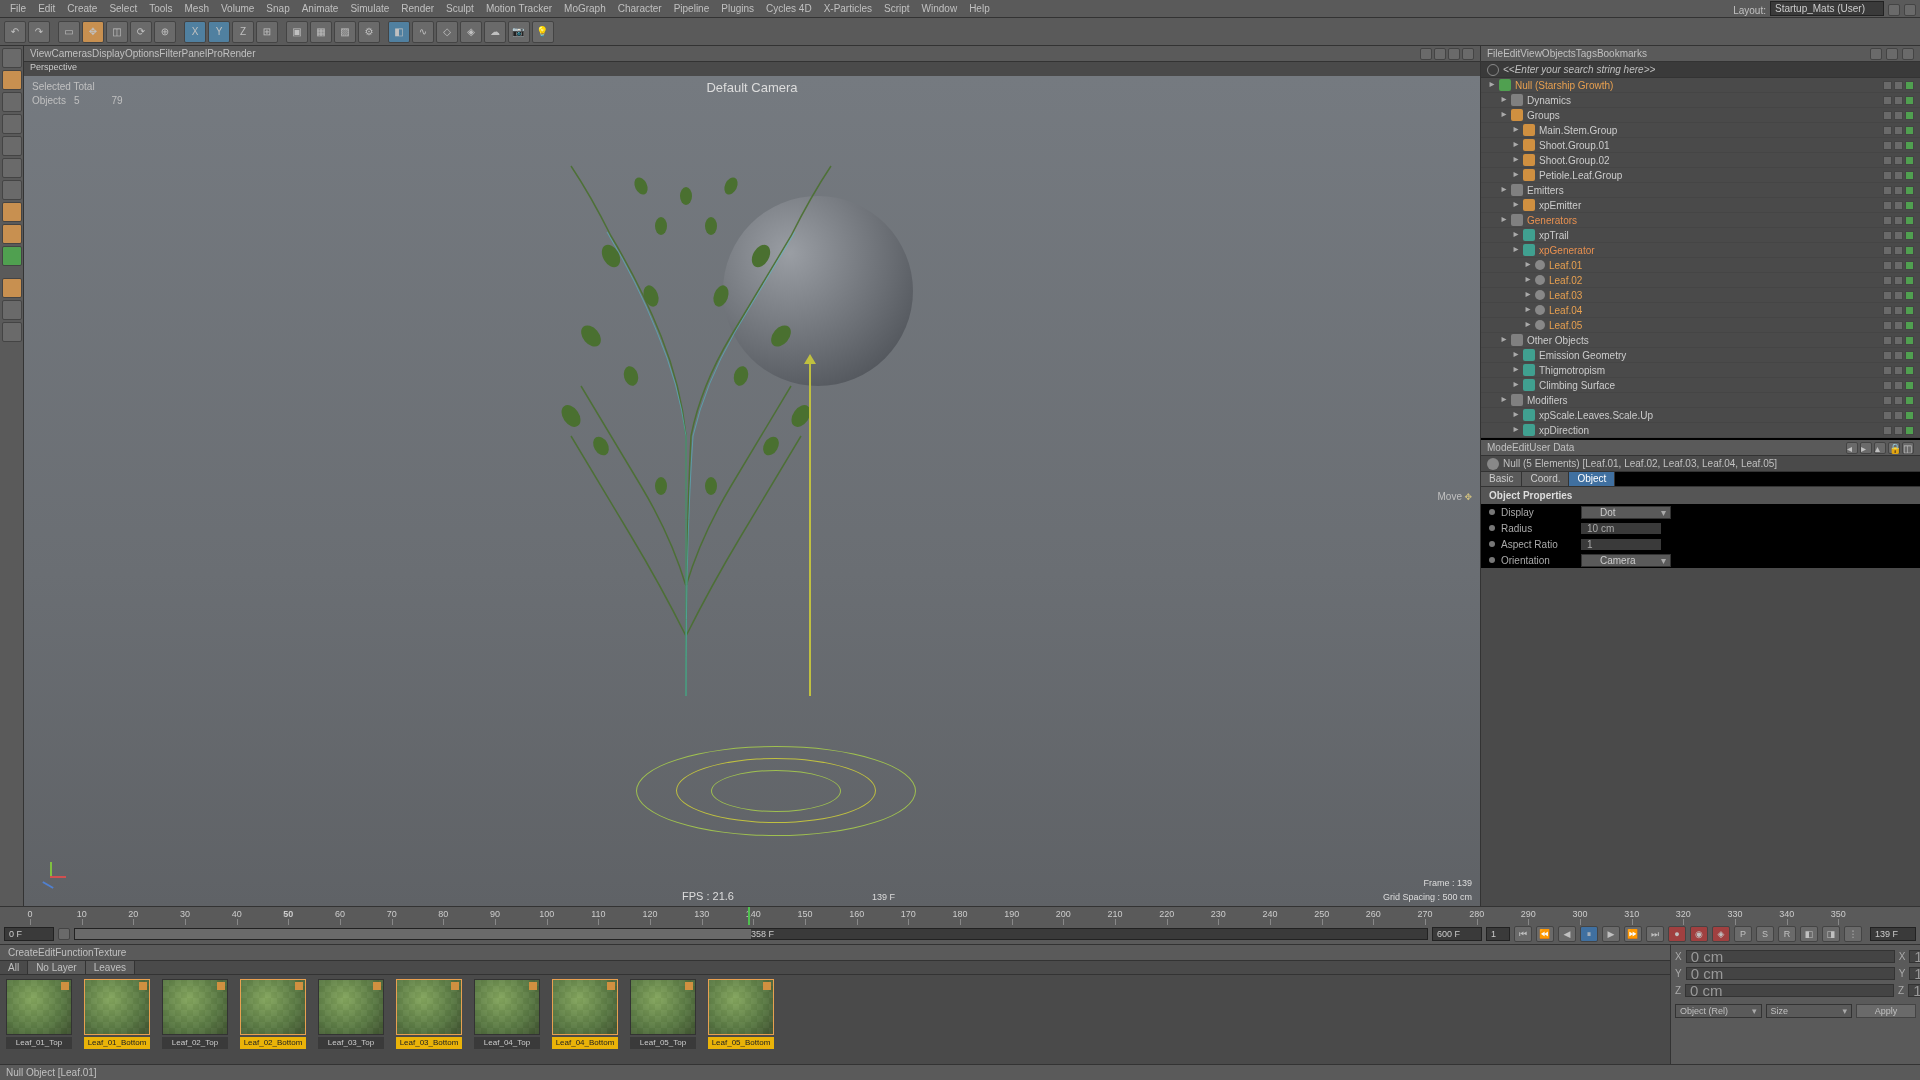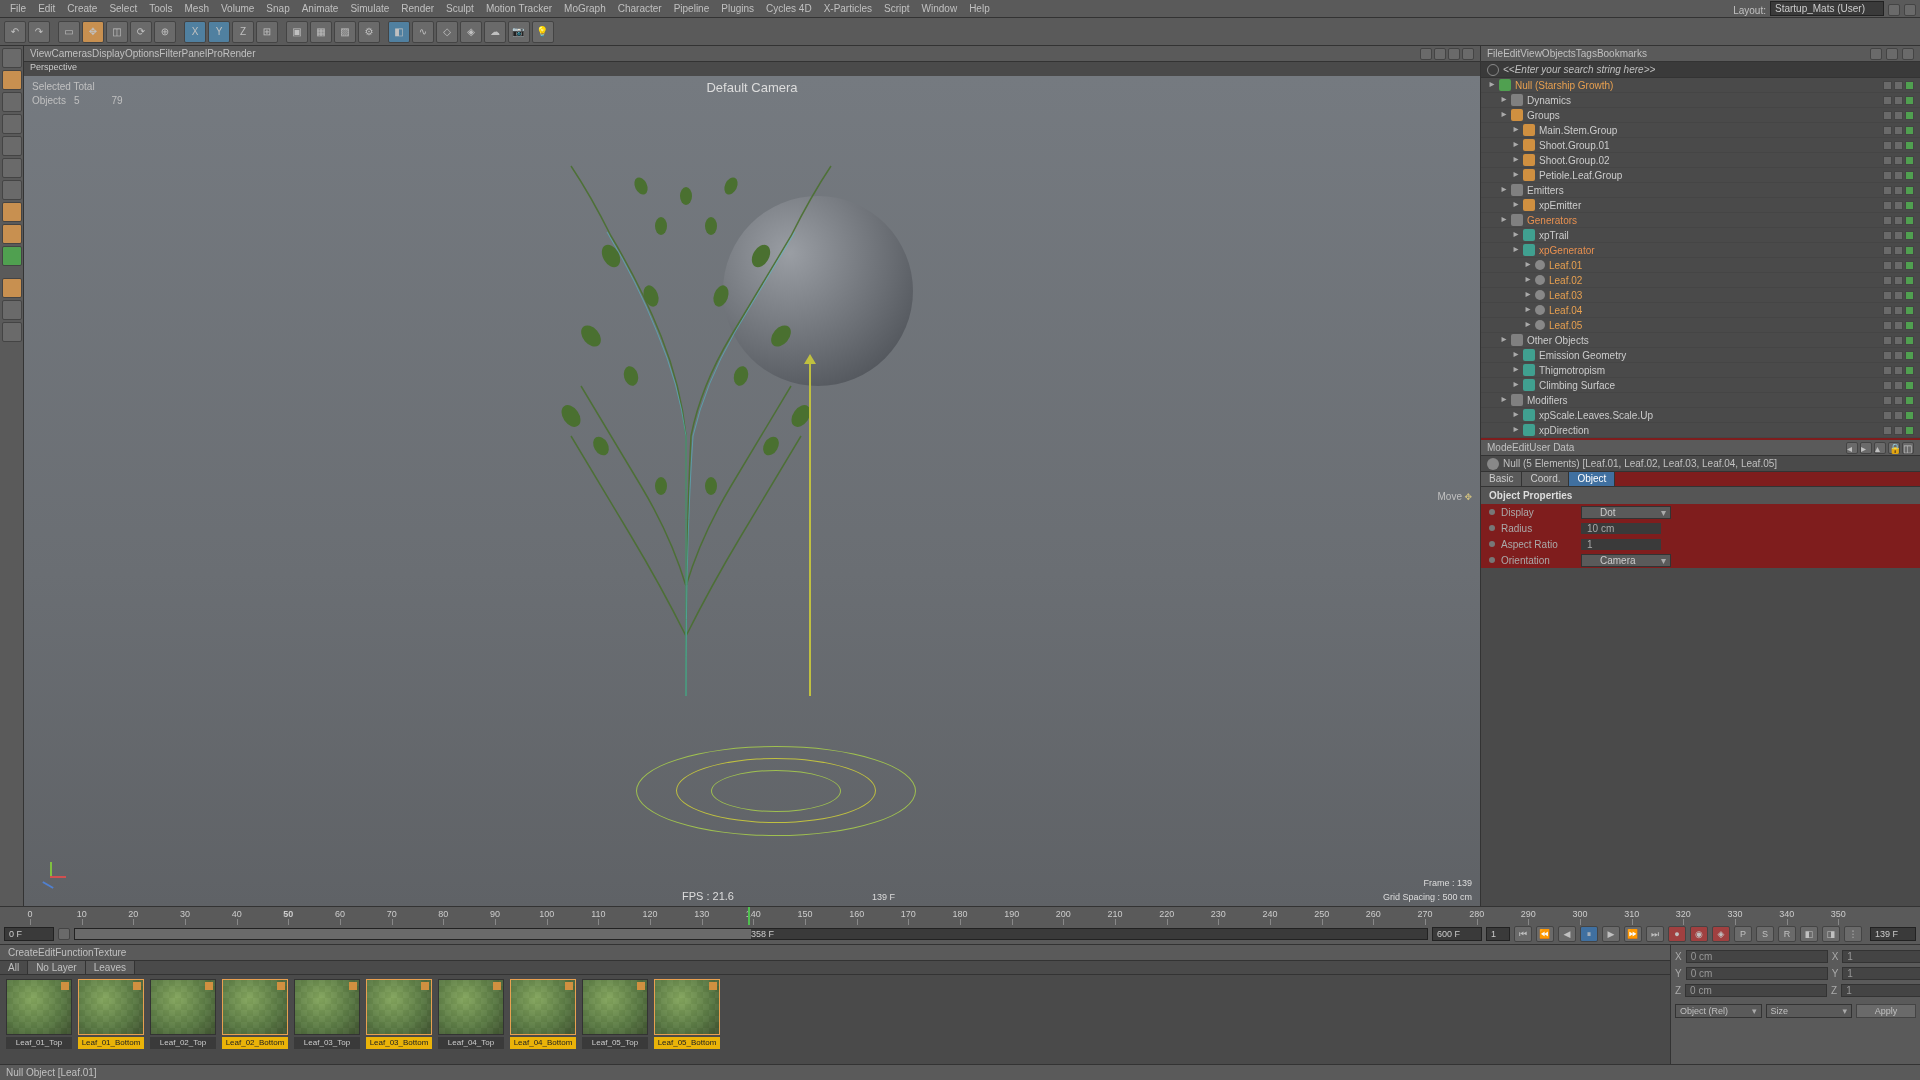--- a/index.html
+++ b/index.html
@@ -36,21 +36,21 @@
 .axis-gizmo .az{position:absolute;bottom:0;left:4px;width:12px;height:2px;background:#5080d0;transform:rotate(30deg)}
 .sphere3d{position:absolute;top:120px;left:48%;width:190px;height:190px;border-radius:50%;background:radial-gradient(circle at 35% 30%,#9a9ea4,#6a6e74 55%,#4a4e54 90%)}
 .plant-arrow{position:absolute;top:280px;left:54%;width:2px;height:340px;background:#c0c040;transform:translateX(-50%)}
 .plant-arrow::before{content:"";position:absolute;top:-8px;left:-5px;border:6px solid transparent;border-bottom:10px solid #c0c040}
 .vine-canvas{position:absolute;top:60px;left:30%;width:450px;height:600px;pointer-events:none}
 .ellipse-ground{position:absolute;bottom:70px;left:42%;width:280px;height:90px}
 .ellipse-ground div{position:absolute;border:1px solid #9fc050;border-radius:50%}
 .eg1{width:280px;height:90px;top:0;left:0}
 .eg2{width:200px;height:65px;top:12px;left:40px;border-color:#c0c040!important}
 .eg3{width:130px;height:42px;top:24px;left:75px}
-.right-panels{width:440px;background:#7f1d1d;display:flex;flex-direction:column;border-left:1px solid #333}
+.right-panels{width:440px;background:#000000;display:flex;flex-direction:column;border-left:1px solid #333}
 .om-menubar{height:16px;background:#5a5a5a;display:flex;align-items:center;padding:0 6px;gap:10px;border-bottom:1px solid #333}
 .om-menubar .rt{margin-left:auto;display:flex;gap:4px}
 .om-search{height:16px;background:#3a3a3a;padding:1px 6px;color:#888;font-style:italic;border-bottom:1px solid #333;display:flex;align-items:center}
 .om-search .icon{width:12px;height:12px;border:1px solid #888;border-radius:50%;margin-right:4px}
 .om-tree{flex:0 0 360px;overflow:auto;background:#4a4a4a}
 .om-row{display:flex;align-items:center;height:15px;padding-left:6px;border-bottom:1px solid #454545}
 .om-expand{width:10px;height:10px;margin-right:2px;text-align:center;line-height:8px;color:#aaa}
 .om-icon{width:12px;height:12px;margin-right:4px;border-radius:2px}
 .om-icon.green{background:#50a050}
 .om-icon.orange{background:#d09040}
@@ -90,32 +90,32 @@
 .tl-scroll-thumb{position:absolute;left:0;width:50%;height:100%;background:#6a6a6a}
 .tl-btn{width:18px;height:16px;background:#6a6a6a;border:1px solid #444;display:flex;align-items:center;justify-content:center;font-size:9px;border-radius:2px}
 .tl-btn.red{background:#a04040}
 .tl-btn.blue{background:#4070a0}
 .mat-area{height:120px;background:#4a4a4a;border-top:1px solid #333;display:flex}
 .mat-left{flex:1;display:flex;flex-direction:column}
 .mat-menubar{height:16px;background:#5a5a5a;display:flex;align-items:center;padding:0 8px;gap:12px;border-bottom:1px solid #333}
 .mat-tabs{height:14px;display:flex;border-bottom:1px solid #333}
 .mat-tab{padding:0 8px;background:#5a5a5a;border-right:1px solid #333;line-height:14px}
 .mat-tab.active{background:#4a4a4a}
-.mat-grid{flex:1;display:flex;gap:2px;padding:4px;overflow:hidden}
+.mat-grid{flex:1;display:flex;gap:8px;padding:4px;overflow:hidden}
 .mat-item{width:70px;display:flex;flex-direction:column;align-items:center}
 .mat-thumb{width:66px;height:56px;background:radial-gradient(circle at 40% 35%,#7fa850,#4a7030 60%,#2a4018);border:1px solid #333;position:relative}
 .mat-thumb::before{content:"";position:absolute;inset:0;background:repeating-conic-gradient(#888 0 25%,#aaa 0 50%) 0 0/12px 12px;opacity:.2}
 .mat-thumb.sel{border:1px solid #e8a050}
 .mat-thumb .corner{position:absolute;top:2px;right:2px;width:8px;height:8px;background:#d09040}
 .mat-label{width:66px;height:12px;background:#3a3a3a;font-size:8px;text-align:center;line-height:12px;overflow:hidden;color:#ccc;margin-top:2px}
 .mat-label.sel{background:#eab308;color:#222}
 .mat-right{width:250px;background:#5a5a5a;padding:4px;display:flex;flex-direction:column;gap:2px;border-left:1px solid #333}
 .coord-row{display:flex;gap:4px;align-items:center;height:15px}
 .coord-row label{width:14px;color:#aaa;text-align:right}
-.coord-input{flex:1;height:13px;background:#444;border:1px solid #333;color:#999;padding:0 4px;font-size:10px}
+.coord-input{flex:1;height:13px;background:#444;border:1px solid #333;color:#999;padding:0 4px;font-size:15px}
 .coord-bottom{display:flex;gap:4px;margin-top:4px}
 .coord-dd{flex:1;height:14px;background:#5a5a5a;border:1px solid #333;padding:0 4px;font-size:9px;display:flex;align-items:center;position:relative}
 .coord-dd::after{content:"▾";position:absolute;right:4px;color:#aaa}
 .coord-apply{width:60px;height:14px;background:#6a6a6a;border:1px solid #444;text-align:center;line-height:12px;font-size:9px}
 .statusbar{height:16px;background:#5a5a5a;border-top:1px solid #333;padding:0 6px;display:flex;align-items:center;color:#ccc;font-size:9px}
 .mini-icon{width:12px;height:12px;background:#6a6a6a;border:1px solid #444;border-radius:2px}
 </style>
 </head>
 <body>
 

